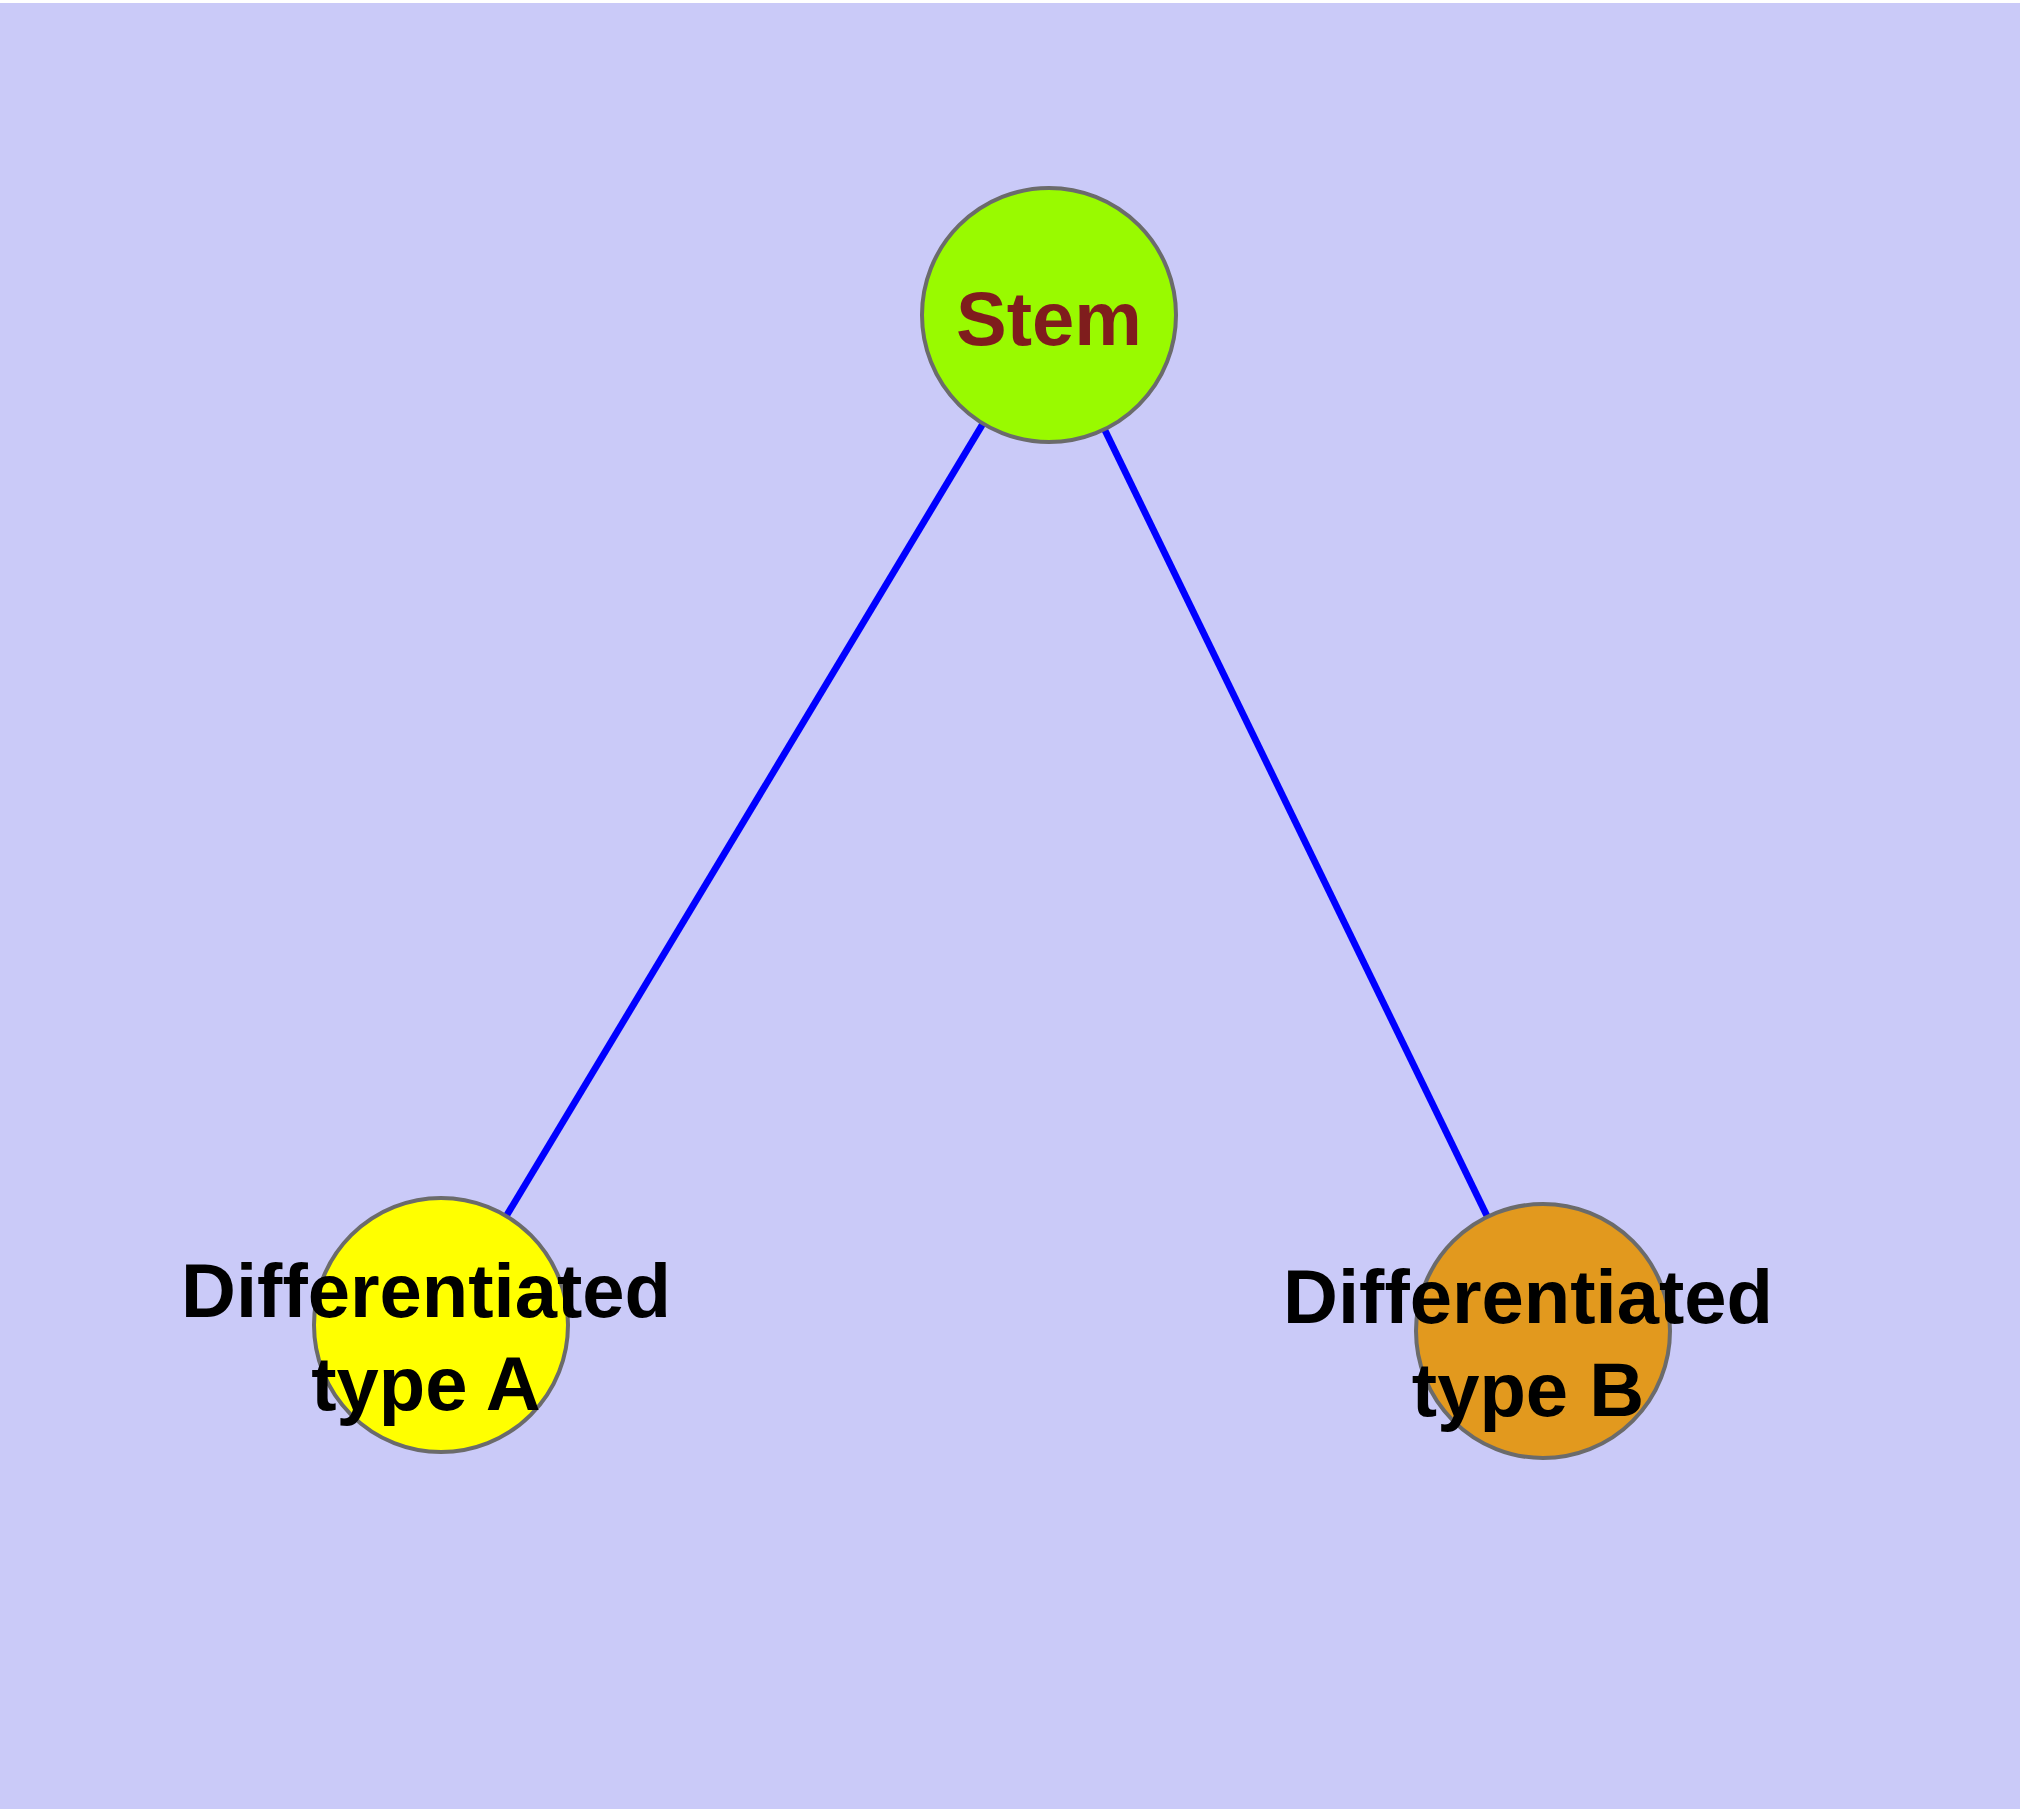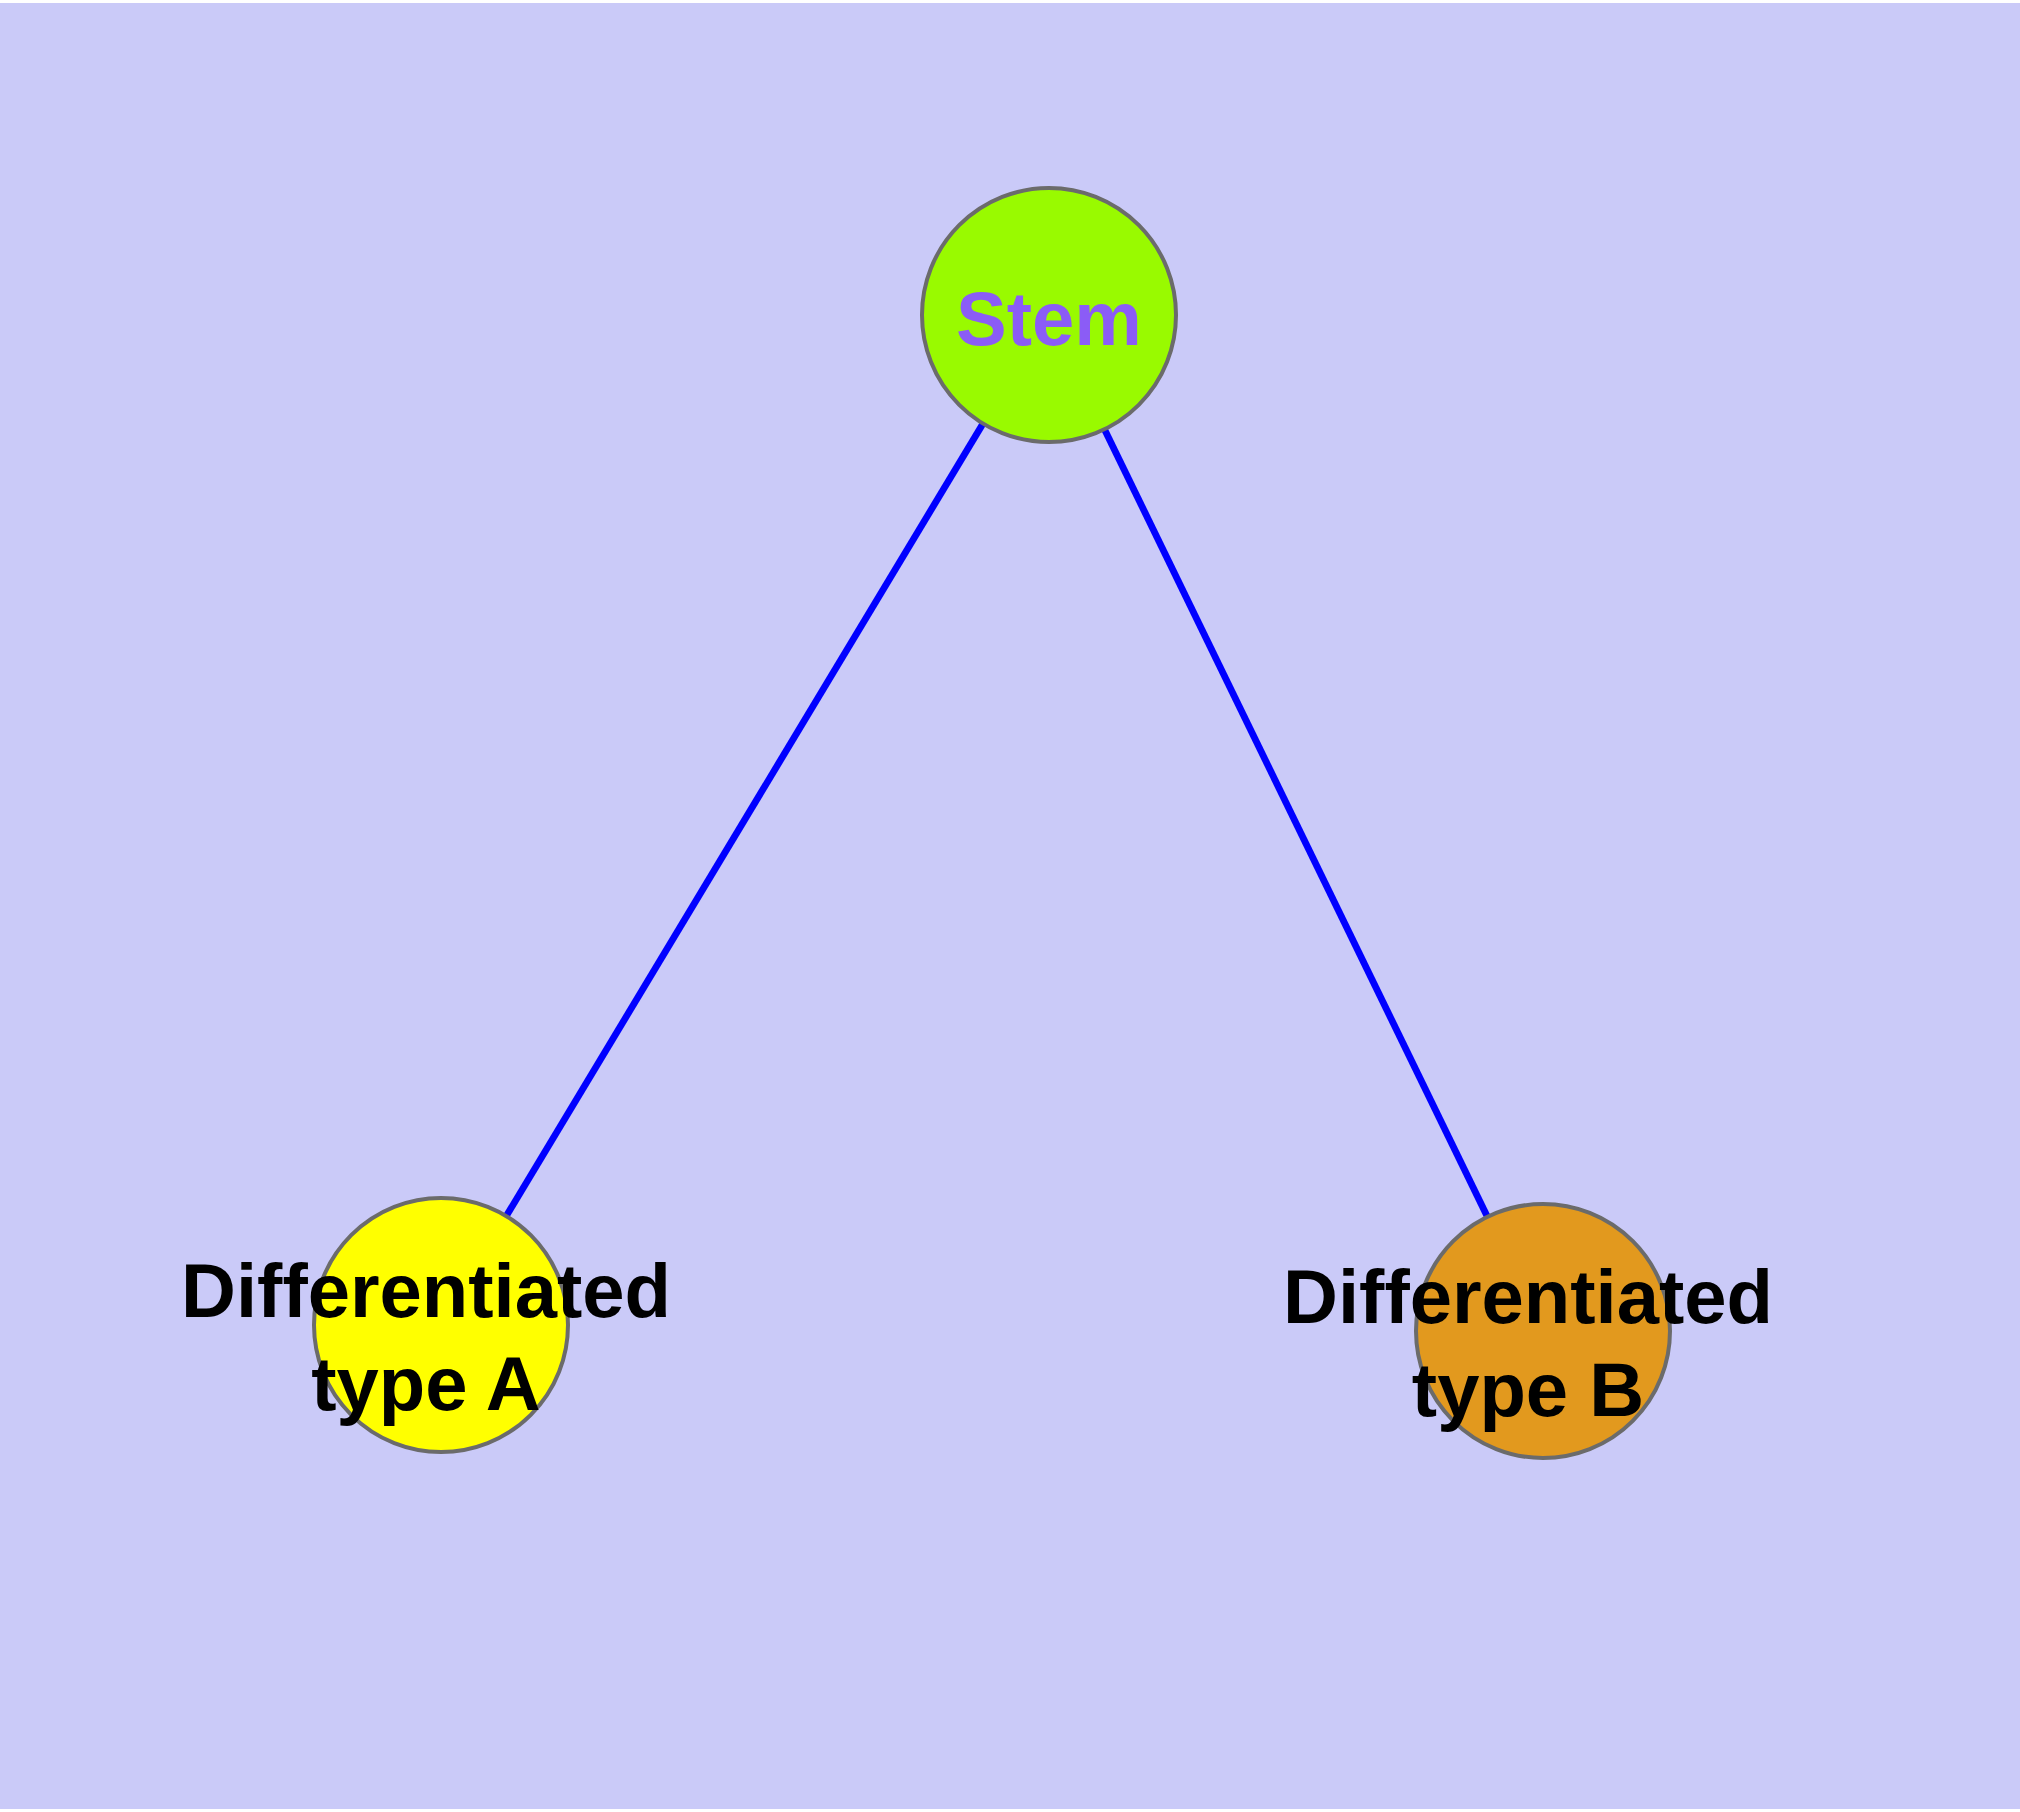--- a/index.html
+++ b/index.html
@@ -66,19 +66,19 @@
 
   <svg class="edge-layer" viewBox="0 0 2384 2138" xmlns="http://www.w3.org/2000/svg">
     <line x1="1237" y1="371" x2="520" y2="1563" stroke-width="8" stroke="#0000ff"></line>
     <line x1="1237" y1="371" x2="1820" y2="1570" stroke-width="8" stroke="#0000ff"></line>
   </svg>
 
   <div class="node-circle stem" style="background-color: rgb(153, 250, 0); border-color: rgb(107, 107, 107);"></div>
   <div class="node-circle type-a" style="background-color: rgb(255, 255, 0); border-color: rgb(107, 107, 107);"></div>
   <div class="node-circle type-b" style="background-color: rgb(226, 153, 30); border-color: rgb(107, 107, 107);"></div>
 
-  <div class="node-label stem-label" style="color: #8b5cf6;">Stem</div>
+  <div class="node-label stem-label" style="color: #7f1d1d;">Stem</div>
   <div class="node-label type-a-label" style="color: rgb(0, 0, 0);">Differentiated
 type A</div>
   <div class="node-label type-b-label" style="color: rgb(0, 0, 0);">Differentiated
 type B</div>
 </div>
 
 
 </body></html>

